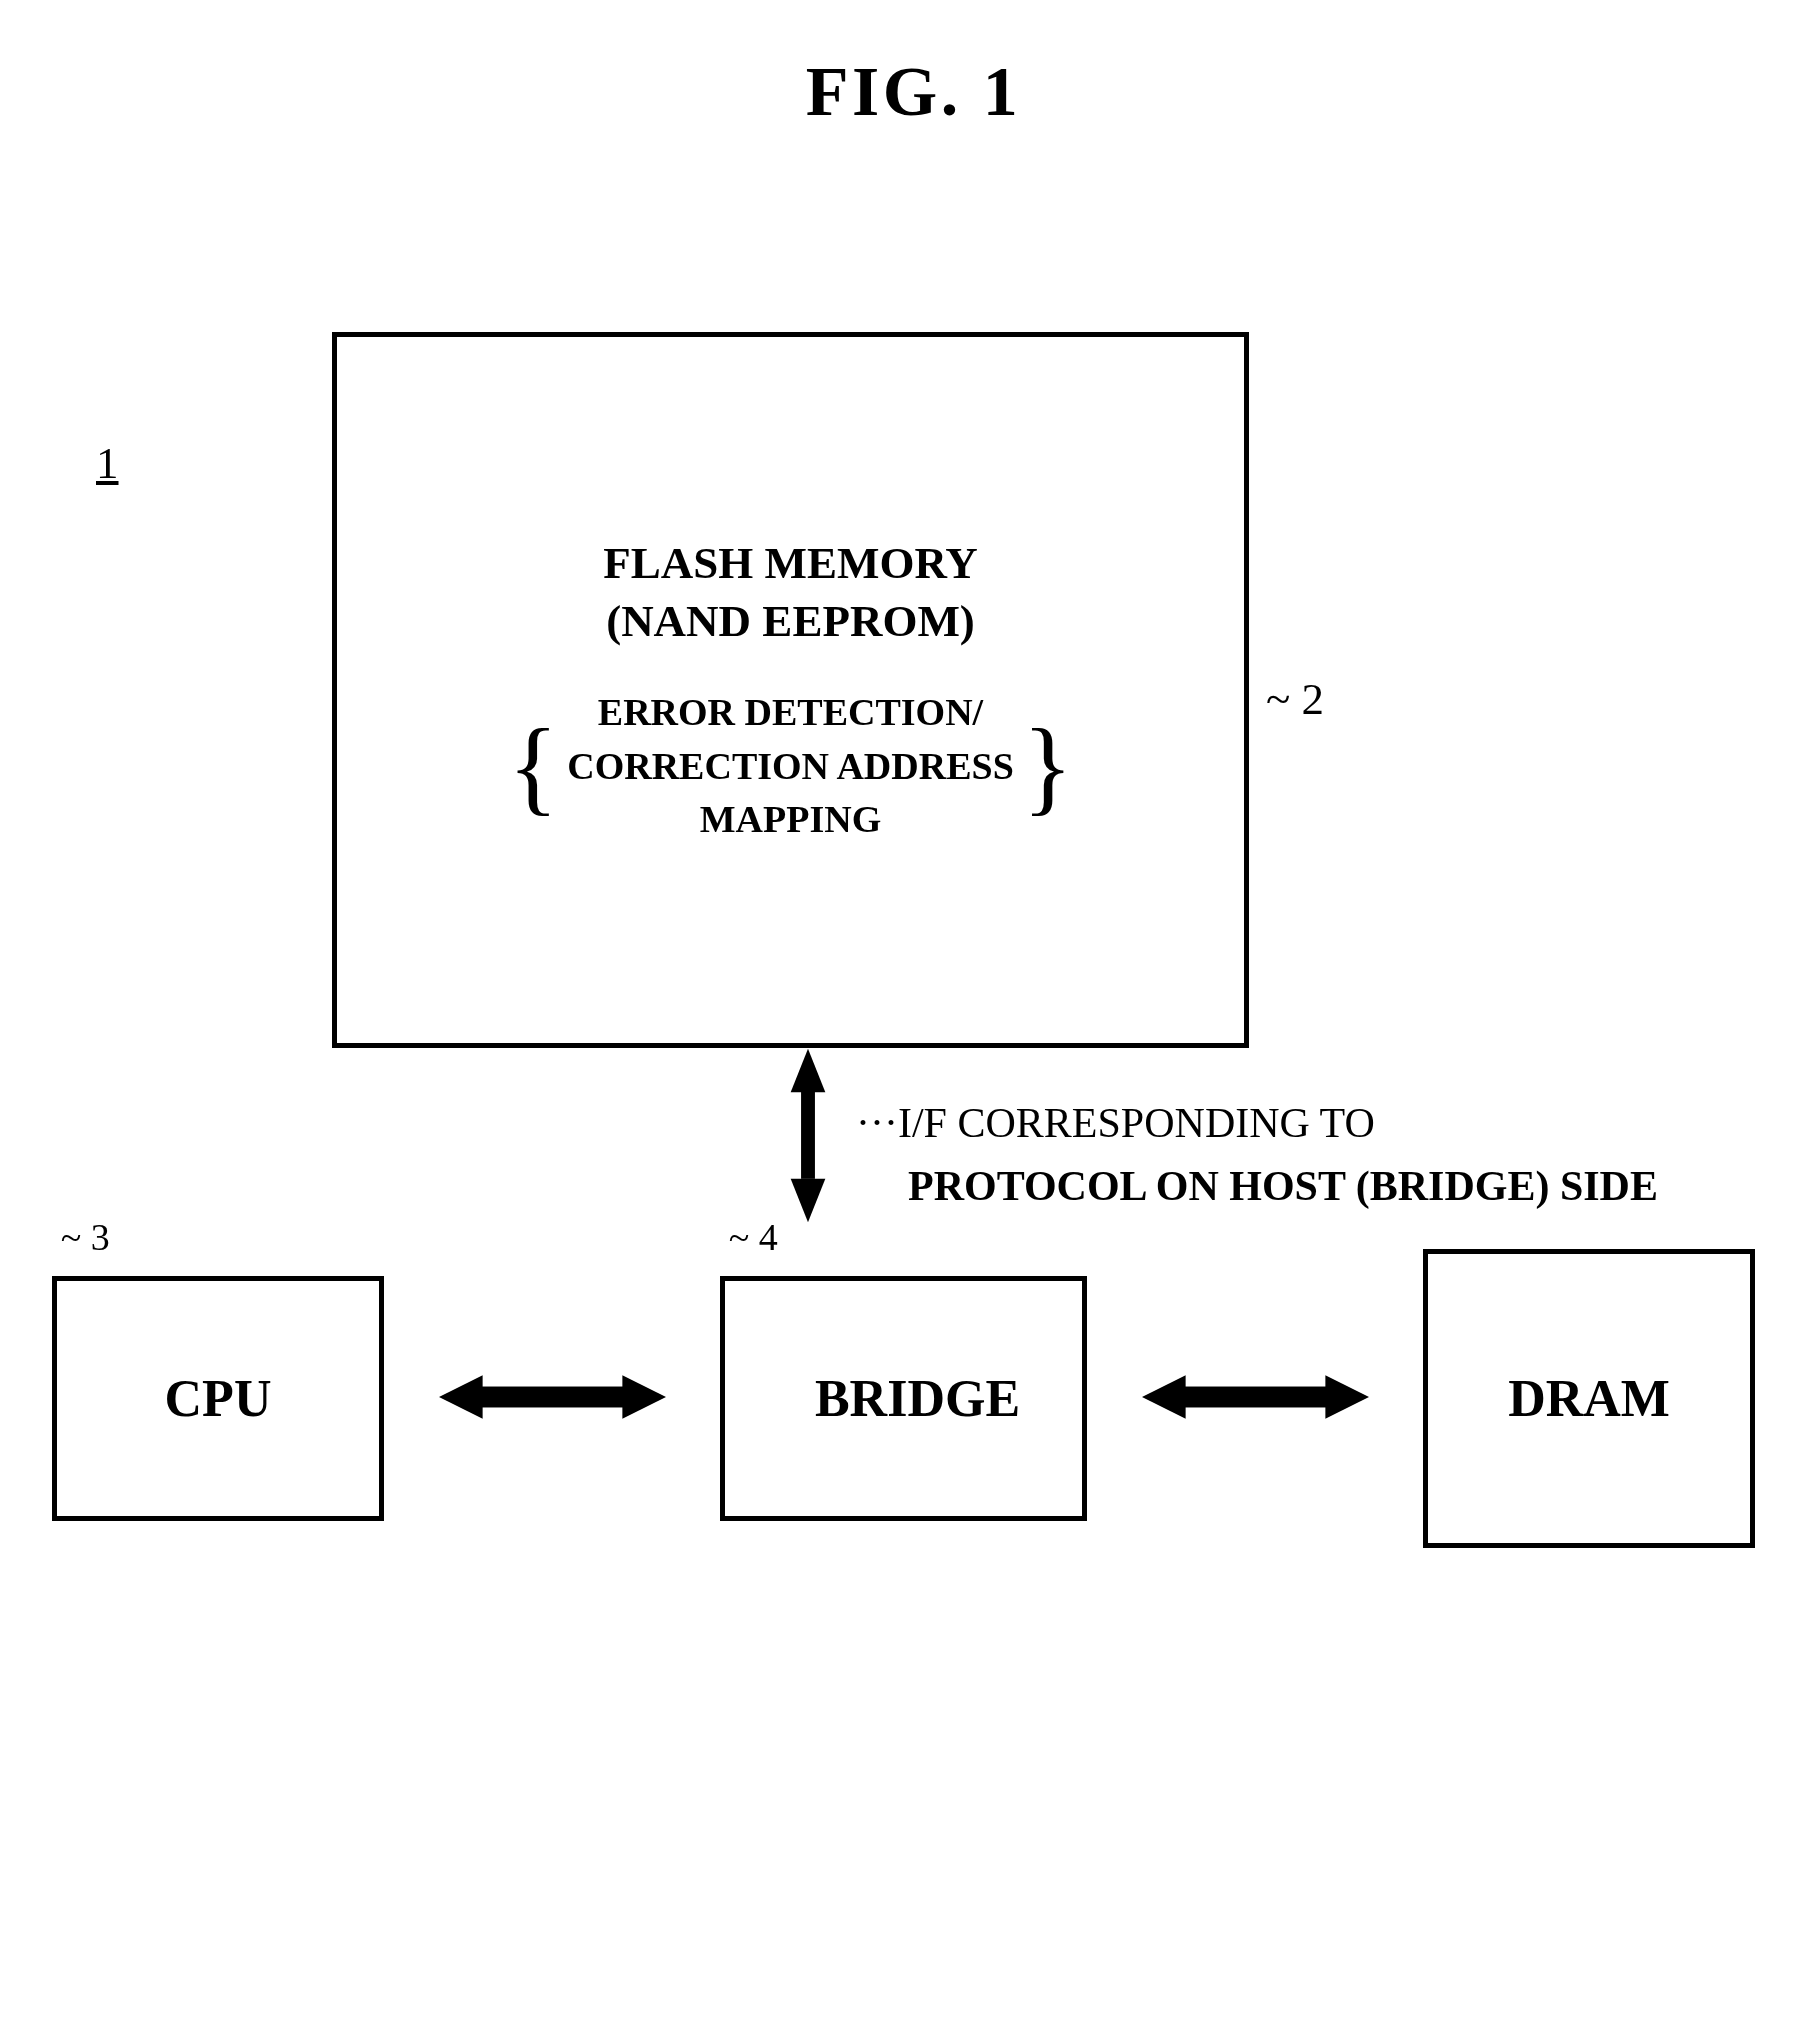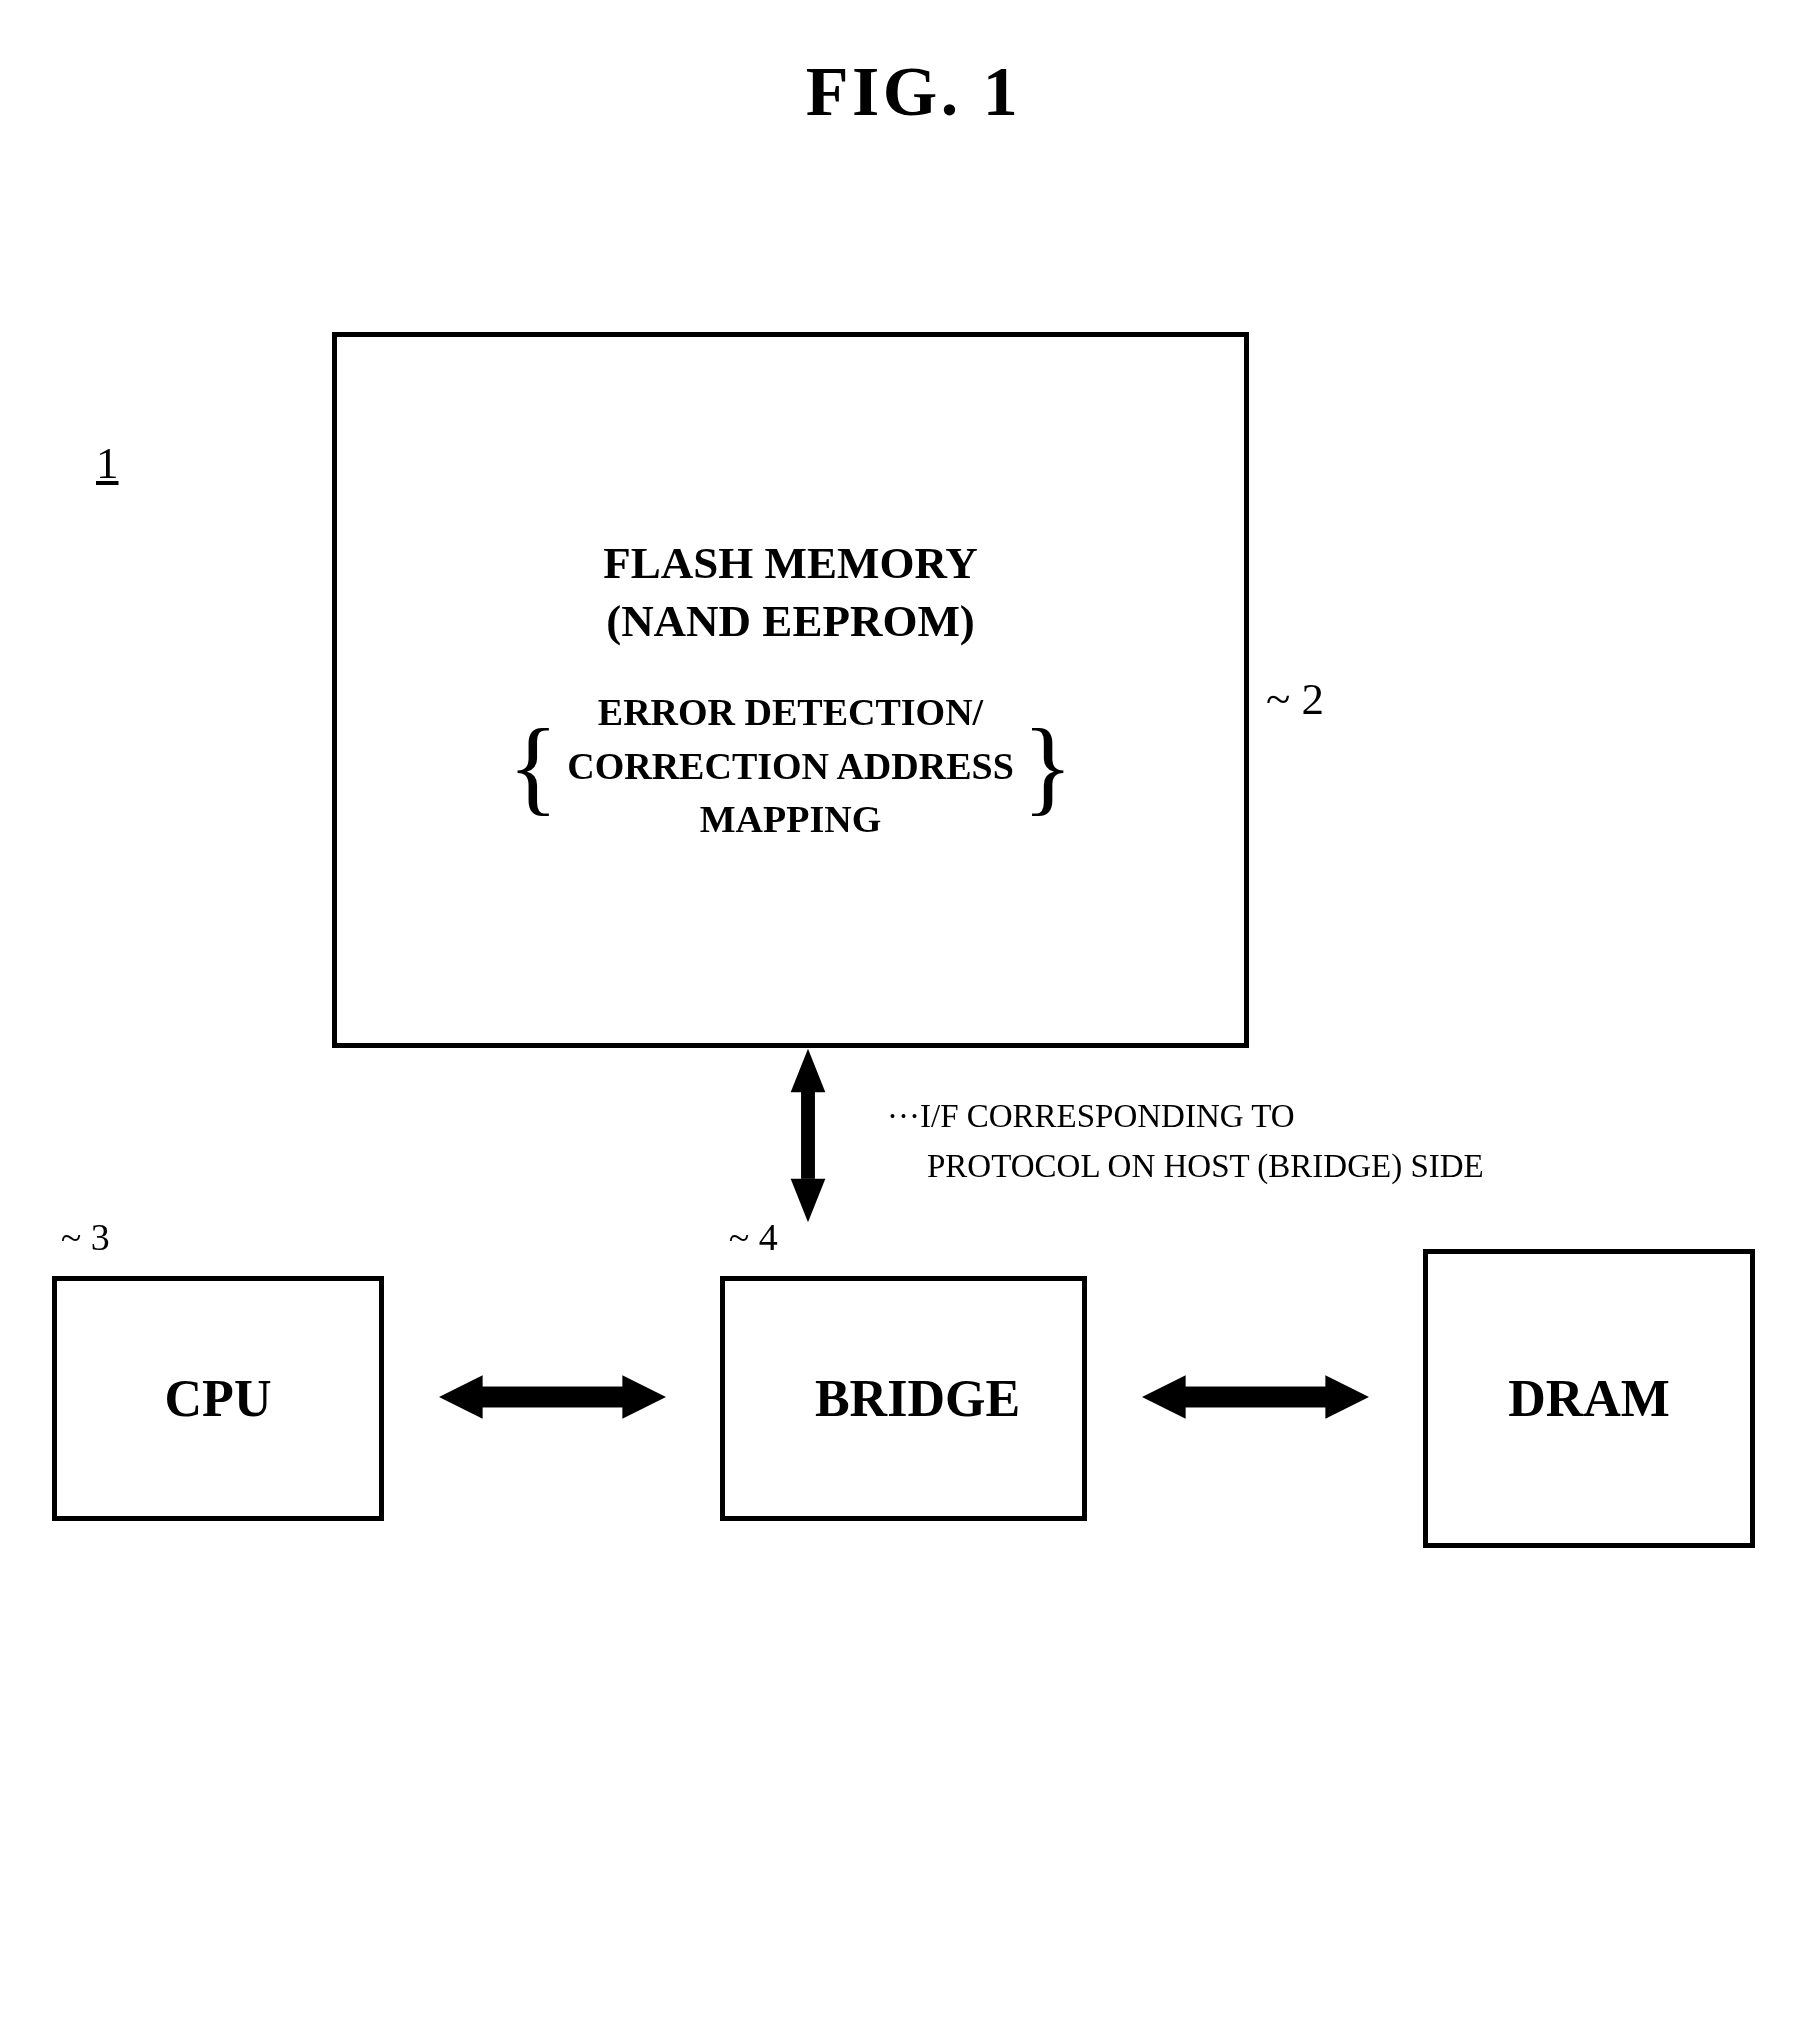--- a/index.html
+++ b/index.html
@@ -101,22 +101,22 @@
       top: 847px;
       left: 782px;
       width: 52px;
       height: 175px;
     }
 
     
     .if-label {
       position: absolute;
       top: 891px;
-      left: 887px;
-      font-size: 33px;
+      left: 856px;
+      font-size: 42px;
       line-height: 1.5;
     }
 
     
     .bottom-row {
       position: absolute;
       top: 1048px;
       left: 52px;
       right: 52px;
       display: flex;
@@ -189,21 +189,21 @@
       <polygon points="30,0 10,50 50,50" fill="#000"></polygon>
 
       <rect x="22" y="48" width="16" height="102" fill="#000"></rect>
 
       <polygon points="30,200 10,150 50,150" fill="#000"></polygon>
     </svg>
   </div>
 
   <div class="if-label">
     <span>···</span><span>I/F CORRESPONDING TO</span><br>
-    <span style="margin-left:40px;">PROTOCOL ON HOST (BRIDGE) SIDE</span>
+    <span style="margin-left:52px;font-weight:bold;">PROTOCOL ON HOST (BRIDGE) SIDE</span>
   </div>
 
   <div class="bottom-row">
 
     <div style="position:relative; display:inline-block;">
       <div style="position:absolute; top:-61px; left:8.7px; font-size:38px;">
         <span style="font-size:38px;">~ </span><span>3</span>
       </div>
       <div class="component-box cpu-box">
         <span>CPU</span>

